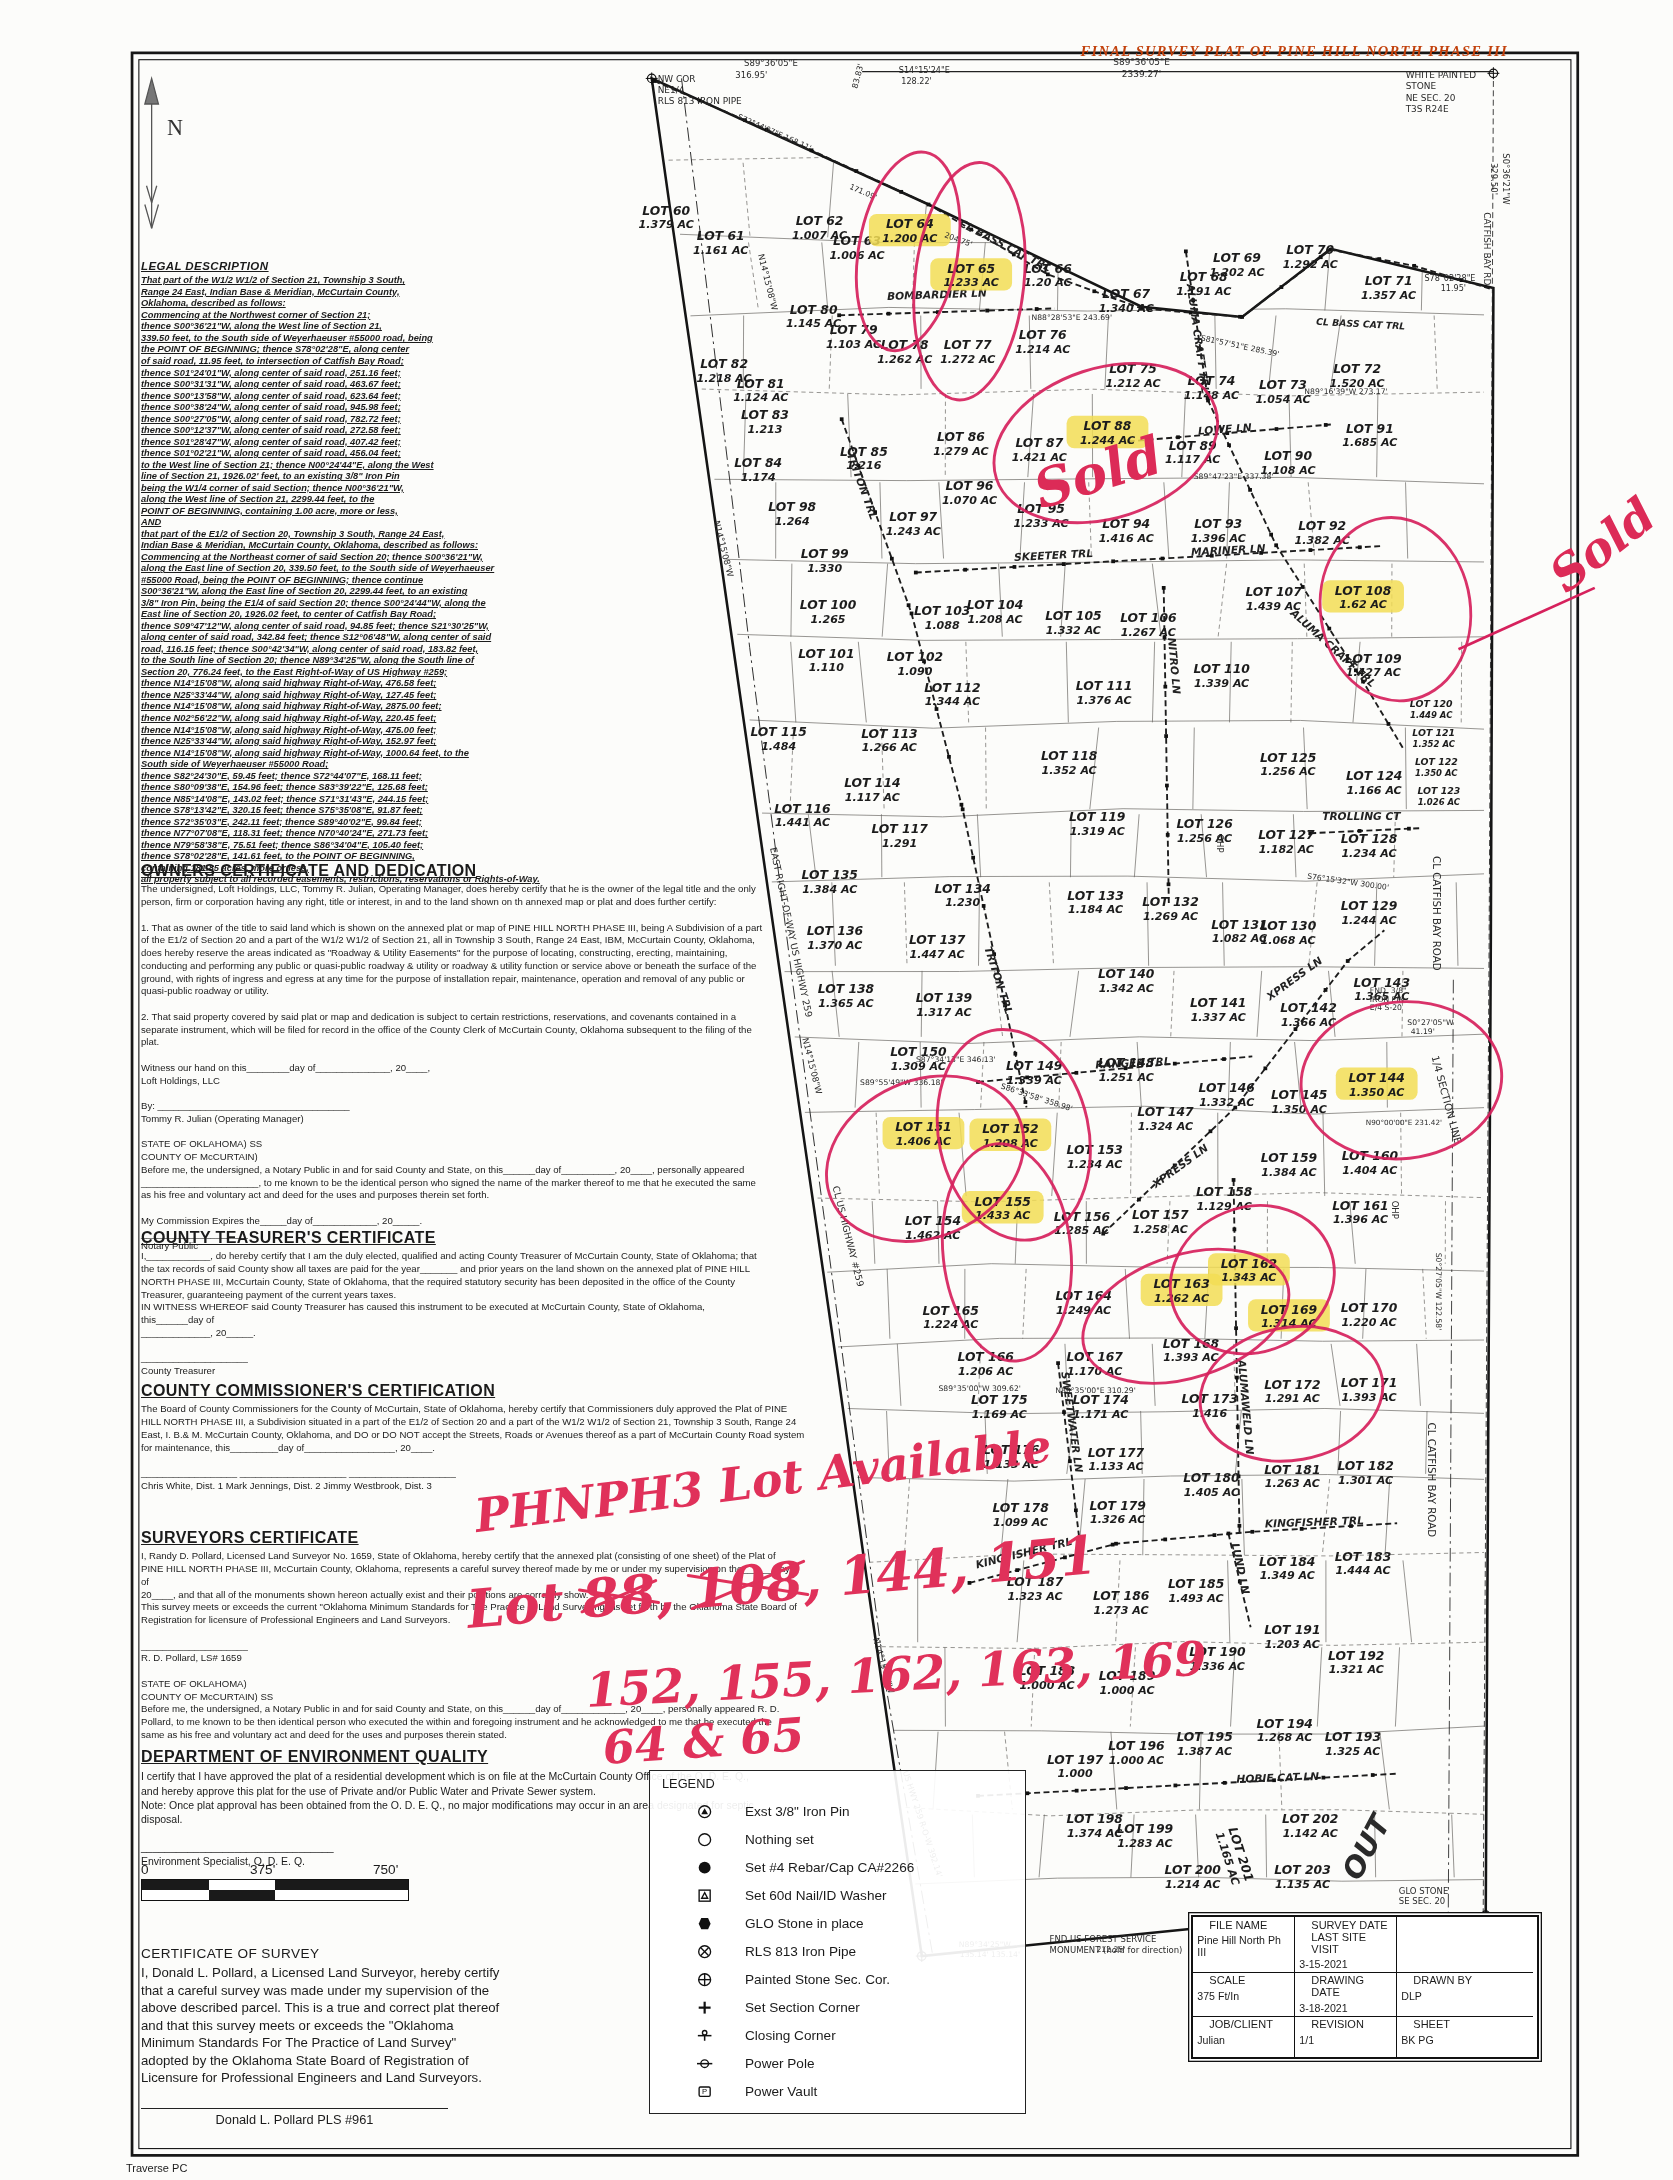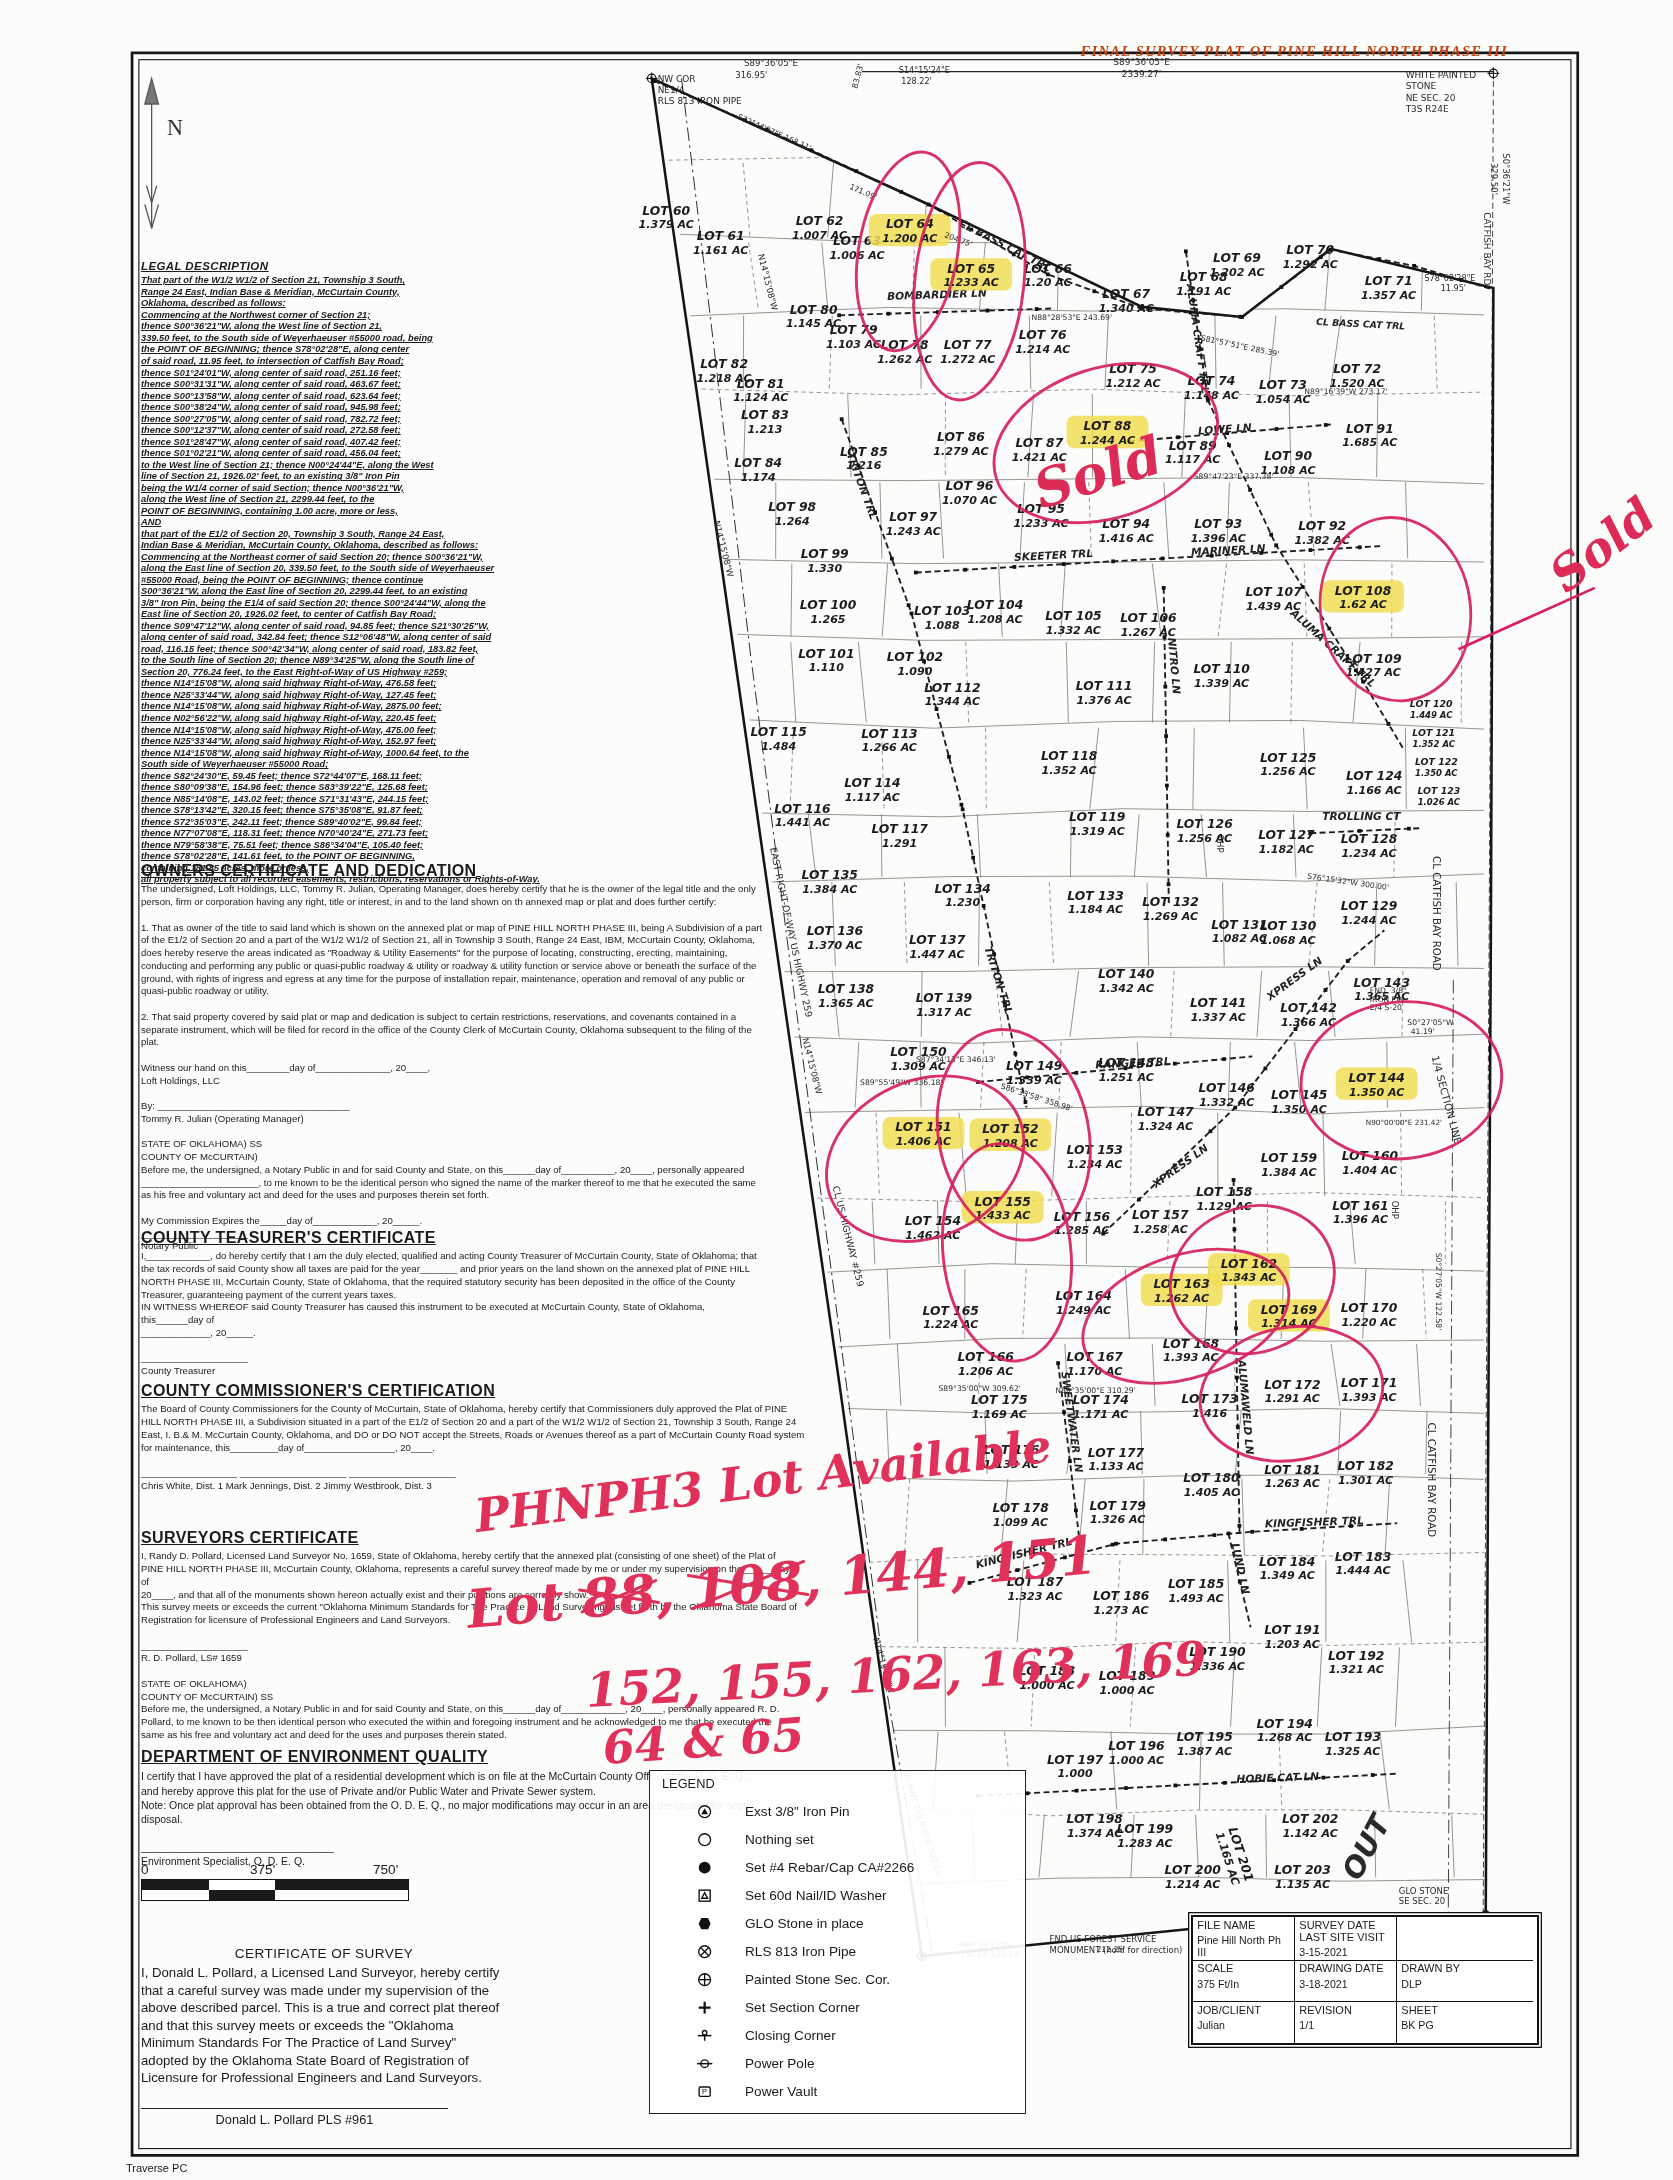--- a/index.html
+++ b/index.html
@@ -20,21 +20,21 @@
   #sec-legal{top:260px;width:511px;text-decoration:underline;}
   #sec-legal h3{font:italic bold 11.5px "Liberation Sans",sans-serif;}
   #sec-legal .body{font:italic bold 9.3px/1.24 "Liberation Sans",sans-serif;}
   #sec-owners{top:862px;width:622px;}
   #sec-treasurer{top:1229px;width:622px;}
   #sec-commissioner{top:1382px;width:664px;}
   #sec-surveyors{top:1529px;width:656px;}
   #sec-deq{top:1748px;width:613px;}
   #sec-deq .body{font:10.5px/1.35 "Liberation Sans",sans-serif;}
   #sec-certsurvey{top:1946px;width:366px;}
-  #sec-certsurvey h3{font:13.6px "Liberation Sans",sans-serif;text-decoration:none;text-align:center;}
+  #sec-certsurvey h3{font:13.6px "Liberation Sans",sans-serif;text-decoration:none;}
   #sec-certsurvey .body{font:13.2px/1.32 "Liberation Sans",sans-serif;}
   .sig-line{border-top:1.3px solid #222;margin-top:22px;width:307px;
     font:12.8px "Liberation Sans",sans-serif;text-align:center;padding-top:2.6px;}
   
   .scalebar{left:141px;top:1862px;width:281px;z-index:4;}
   .scalebar .labels{position:relative;height:17px;font:13.6px "Liberation Sans",sans-serif;}
   .scalebar .labels span{position:absolute;}
   .sb-rows{border:1.3px solid #111;width:266px;}
   .sb-row{display:flex;height:10.2px;}
   .sb-row div{height:100%;}
@@ -50,21 +50,21 @@
   
   .tb{left:1191px;top:1915px;width:344px;background:#fff;border:2.1px solid #111;
     box-shadow:0 0 0 1.7px #fff,0 0 0 3px #111;z-index:4;}
   .tb-top{border-bottom:1.7px solid #111;padding:3.4px 6.8px 5.1px 6.8px;}
   .tb-company{font:bold 23px "Liberation Serif",serif;letter-spacing:0.4px;}
   .tb-line{font:italic 12.4px "Liberation Serif",serif;line-height:1.35;}
   .tb-grid{display:grid;grid-template-columns:102px 102px 136px;}
   .tb-cell{border-right:1.3px solid #111;border-bottom:1.3px solid #111;padding:1.7px 4.3px;min-height:37px;}
   .tb-cell:nth-child(3n){border-right:none;}
   .tb-grid .tb-cell:nth-last-child(-n+3){border-bottom:none;}
-  .tb-lbl{font:11px "Liberation Sans",sans-serif;white-space:pre-line;}
+  .tb-lbl{font:11px "Liberation Sans",sans-serif;white-space:pre-line;margin-left:12px;}
   .tb-val{font:10.6px "Liberation Sans",sans-serif;margin-top:3.4px;}
   
   .hw{position:absolute;font-family:"DejaVu Serif",serif;font-style:italic;font-weight:bold;
     color:#e0315a;z-index:7;white-space:nowrap;transform-origin:left center;}
   .hw1{left:475px;top:1489px;font-size:46px;transform:rotate(-7deg);}
   .hw2{left:467px;top:1578px;font-size:53px;transform:rotate(-5deg);}
   .hw3{left:586px;top:1663px;font-size:47px;transform:rotate(-3deg);}
   .hw4{left:603px;top:1721px;font-size:46px;transform:rotate(-4deg);}
   .xx{position:relative;display:inline-block;}
   .xx::before,.xx::after{content:"";position:absolute;left:-6%;right:-6%;top:48%;height:3.4px;

